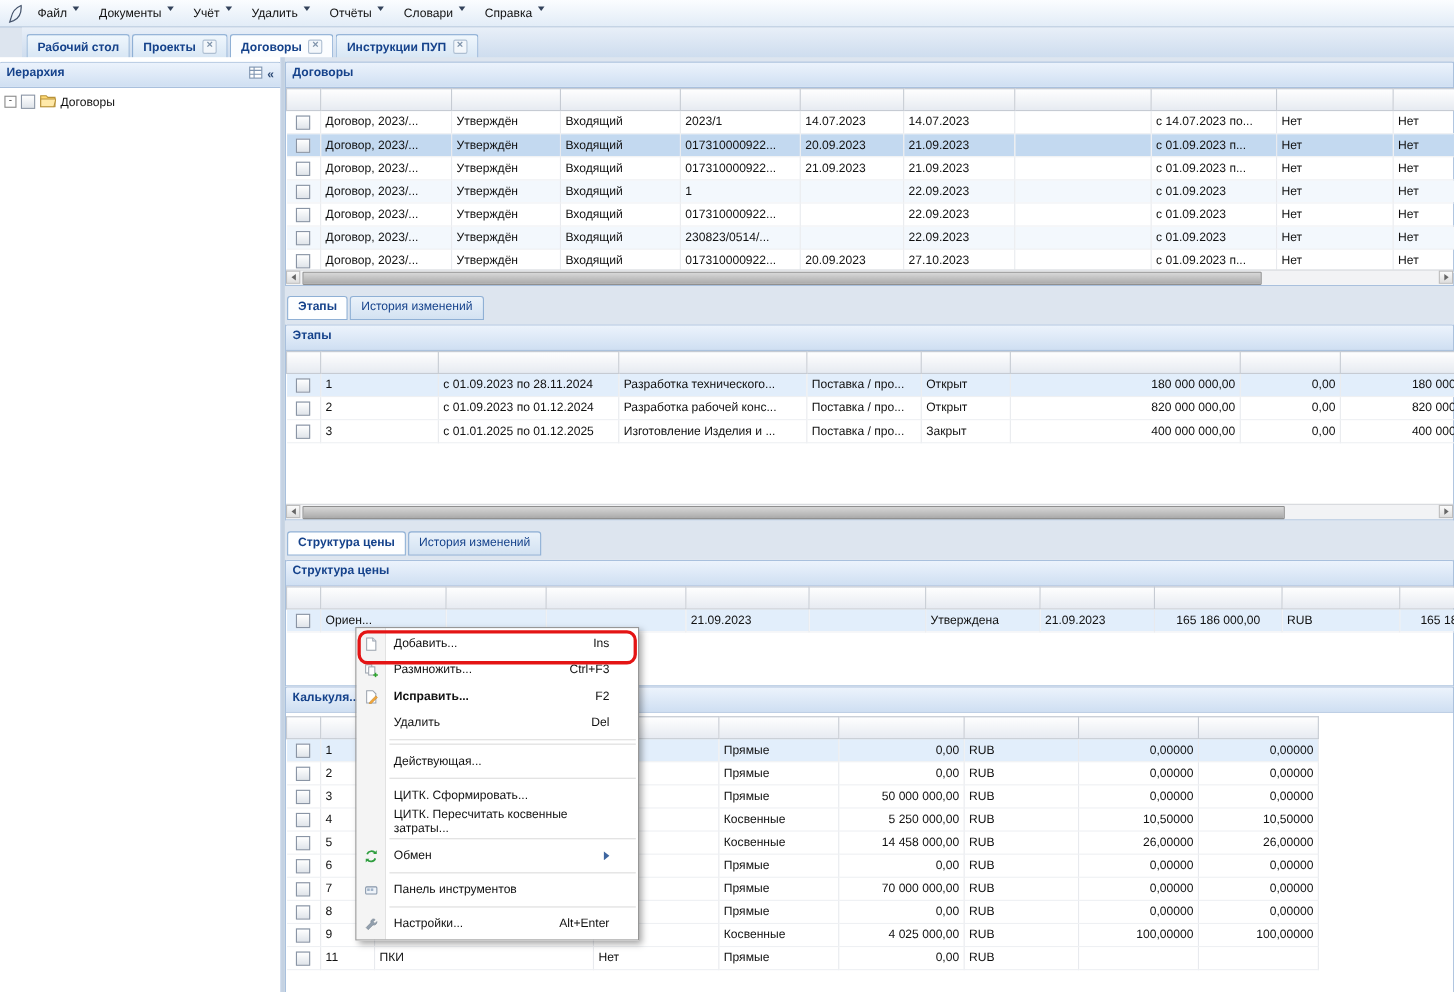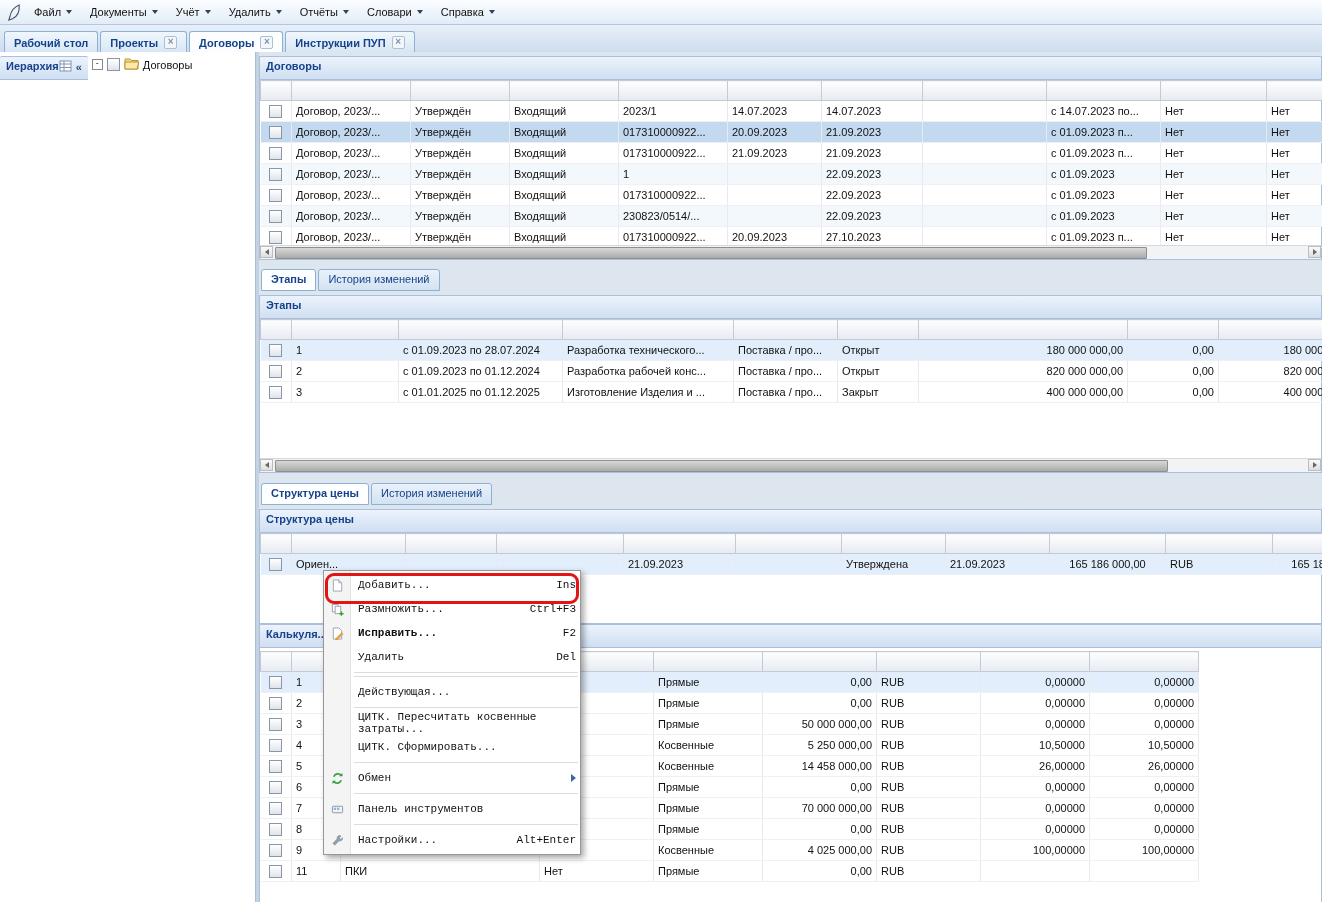--- a/index.html
+++ b/index.html
@@ -3,36 +3,36 @@
 <meta charset="utf-8">
 <style>
   html,body{margin:0;padding:0;width:1322px;height:902px;overflow:hidden;
     font-family:"Liberation Sans",sans-serif;font-size:11px;color:#111;background:#dde5ef;}
   .window{position:relative;width:1322px;height:902px;}
 
   
   .menubar{height:24px;display:flex;align-items:center;gap:2px;padding-left:4px;
     background:linear-gradient(#fbfdff,#e2ecf7);border-bottom:1px solid #b5c7dd;}
   .logo{width:20px;display:flex;justify-content:center;}
-  .mitem{display:flex;align-items:center;gap:5px;padding:3px 8px;cursor:default;border-radius:2px;}
+  .mitem{display:flex;gap:5px;padding:3px 8px;cursor:default;border-radius:2px;}
   .caret{width:0;height:0;border-left:3px solid transparent;border-right:3px solid transparent;border-top:4px solid #33425a;}
 
   
   .tabbar{height:28px;display:flex;align-items:flex-end;padding-left:4px;gap:2px;
-    background:linear-gradient(#e8eff8,#cddcee);border-bottom:1px solid #9ab4d0;}
+    background:linear-gradient(#e8eff8,#cddcee);border-bottom:1px solid #9ab4d0;margin-left:20px;}
   .dtab{display:inline-flex;align-items:center;gap:6px;height:15px;padding:3px 9px;
     border:1px solid #8fb0d5;border-bottom:none;border-radius:3px 3px 0 0;
     background:linear-gradient(#f0f7fd,#d7e6f4);color:#15428b;font-weight:bold;}
   .dtab.active{background:#fbfdff;}
   .tclose{font-size:10px;color:#7e93ab;font-weight:bold;border:1px solid #aebfd2;background:#f3f7fb;
     width:11px;height:11px;line-height:9px;text-align:center;border-radius:2px;}
 
   
   .main{position:absolute;top:52px;left:0;right:0;bottom:0;display:flex;}
-  .sidebar{width:255px;background:#fff;border-right:1px solid #a9c0dd;display:flex;flex-direction:row;}
+  .sidebar{width:255px;background:#fff;border-right:1px solid #a9c0dd;display:flex;flex-direction:column;}
   .splitter{width:3px;background:#c5d2e2;}
   .content{flex:1;position:relative;background:#dde5ef;overflow:hidden;}
 
   
   .phead{height:19px;background:linear-gradient(#ecf3fc,#cfdff2);color:#15428b;font-weight:bold;
     padding:3px 6px 0;border:1px solid #a9c0dd;border-bottom:1px solid #a9c0dd;border-radius:2px 2px 0 0;
     display:flex;justify-content:space-between;align-items:flex-start;}
   .panel{background:#fff;border:1px solid #a9c0dd;border-top:none;position:relative;}
   .panel .phead{margin:-0px -1px 0 -1px;}
   .pwrap{position:relative;}
@@ -114,21 +114,21 @@
   .tri-l{width:0;height:0;border-top:3px solid transparent;border-bottom:3px solid transparent;border-right:4px solid #666;}
   .tri-r{width:0;height:0;border-top:3px solid transparent;border-bottom:3px solid transparent;border-left:4px solid #666;}
   .hthumb{position:absolute;top:1px;height:10px;left:15px;background:linear-gradient(#d8d8d8,#aaaaaa);
     border:1px solid #8f8f8f;border-radius:1px;}
   .hthumb.w1{width:82%;} .hthumb.w2{width:84%;}
 
   
   .cmenu{position:absolute;left:64px;top:518px;width:256px;z-index:20;border:1px solid #979797;
     background:linear-gradient(90deg,#f4f4f4 0 26px,#e2e2e2 26px 27px,#ffffff 27px);
     box-shadow:3px 3px 6px rgba(0,0,0,.35);padding:2px 0;}
-  .ci{display:flex;align-items:center;height:24px;padding-right:4px;cursor:default;position:relative;font-family:Liberation Mono, monospace;}
+  .ci{display:flex;align-items:center;height:24px;padding-right:26px;cursor:default;position:relative;}
   .ci .ic{width:27px;flex:none;display:flex;justify-content:center;align-items:center;}
   .ci .lbl{padding-left:7px;}
   .ci .sc{margin-left:auto;padding-left:14px;}
   .ci.bold .lbl{font-weight:bold;}
   .csep{height:1px;background:#dcdcdc;margin:3px 2px 3px 30px;}
   .subarrow{margin-left:auto;width:0;height:0;border-left:5px solid #3e66a0;
     border-top:4px solid transparent;border-bottom:4px solid transparent;}
   .annotation{position:absolute;left:1px;right:1px;top:2px;height:25px;border:3px solid #e41414;
     border-radius:9px;pointer-events:none;z-index:30;}
 </style>
@@ -379,21 +379,21 @@
                 <th></th>
                 <th></th>
                 <th></th>
                 <th></th>
           </tr>
             </thead>
           <tbody>
             <tr class="cur">
                 <td><span class="cb"></span></td>
                 <td>1</td>
-                <td>с 01.09.2023 по 28.07.2024</td>
+                <td>с 01.09.2023 по 28.11.2024</td>
                 <td>Разработка технического...</td>
                 <td>Поставка / про...</td>
                 <td>Открыт</td>
                 <td>180 000 000,00</td>
                 <td>0,00</td>
                 <td>180 000 000,00</td>
 
               </tr>
               <tr>
                 <td><span class="cb"></span></td>
@@ -653,25 +653,25 @@
         </div>
         <div class="csep"></div>
         <div class="csep"></div>
         <div class="ci">
           <span class="ic"></span>
           <span class="lbl">Действующая...</span>
         </div>
         <div class="csep"></div>
         <div class="ci">
           <span class="ic"></span>
+          <span class="lbl">ЦИТК. Сформировать...</span>
+        </div>
+        <div class="ci">
+          <span class="ic"></span>
           <span class="lbl">ЦИТК. Пересчитать косвенные затраты...</span>
-        </div>
-        <div class="ci">
-          <span class="ic"></span>
-          <span class="lbl">ЦИТК. Сформировать...</span>
         </div>
         <div class="csep"></div>
         <div class="ci">
           <span class="ic">
               <svg width="13" height="13" viewBox="0 0 14 14">
                 <path d="M3 5a4.5 4.5 0 0 1 8-1" fill="none" stroke="#2f9e3f" stroke-width="1.7"></path>
                 <path d="M12.4 1v3.6H8.8z" fill="#2f9e3f"></path>
                 <path d="M11 9a4.5 4.5 0 0 1-8 1" fill="none" stroke="#2f9e3f" stroke-width="1.7"></path>
                 <path d="M1.6 13V9.4h3.6z" fill="#2f9e3f"></path>
               </svg>

